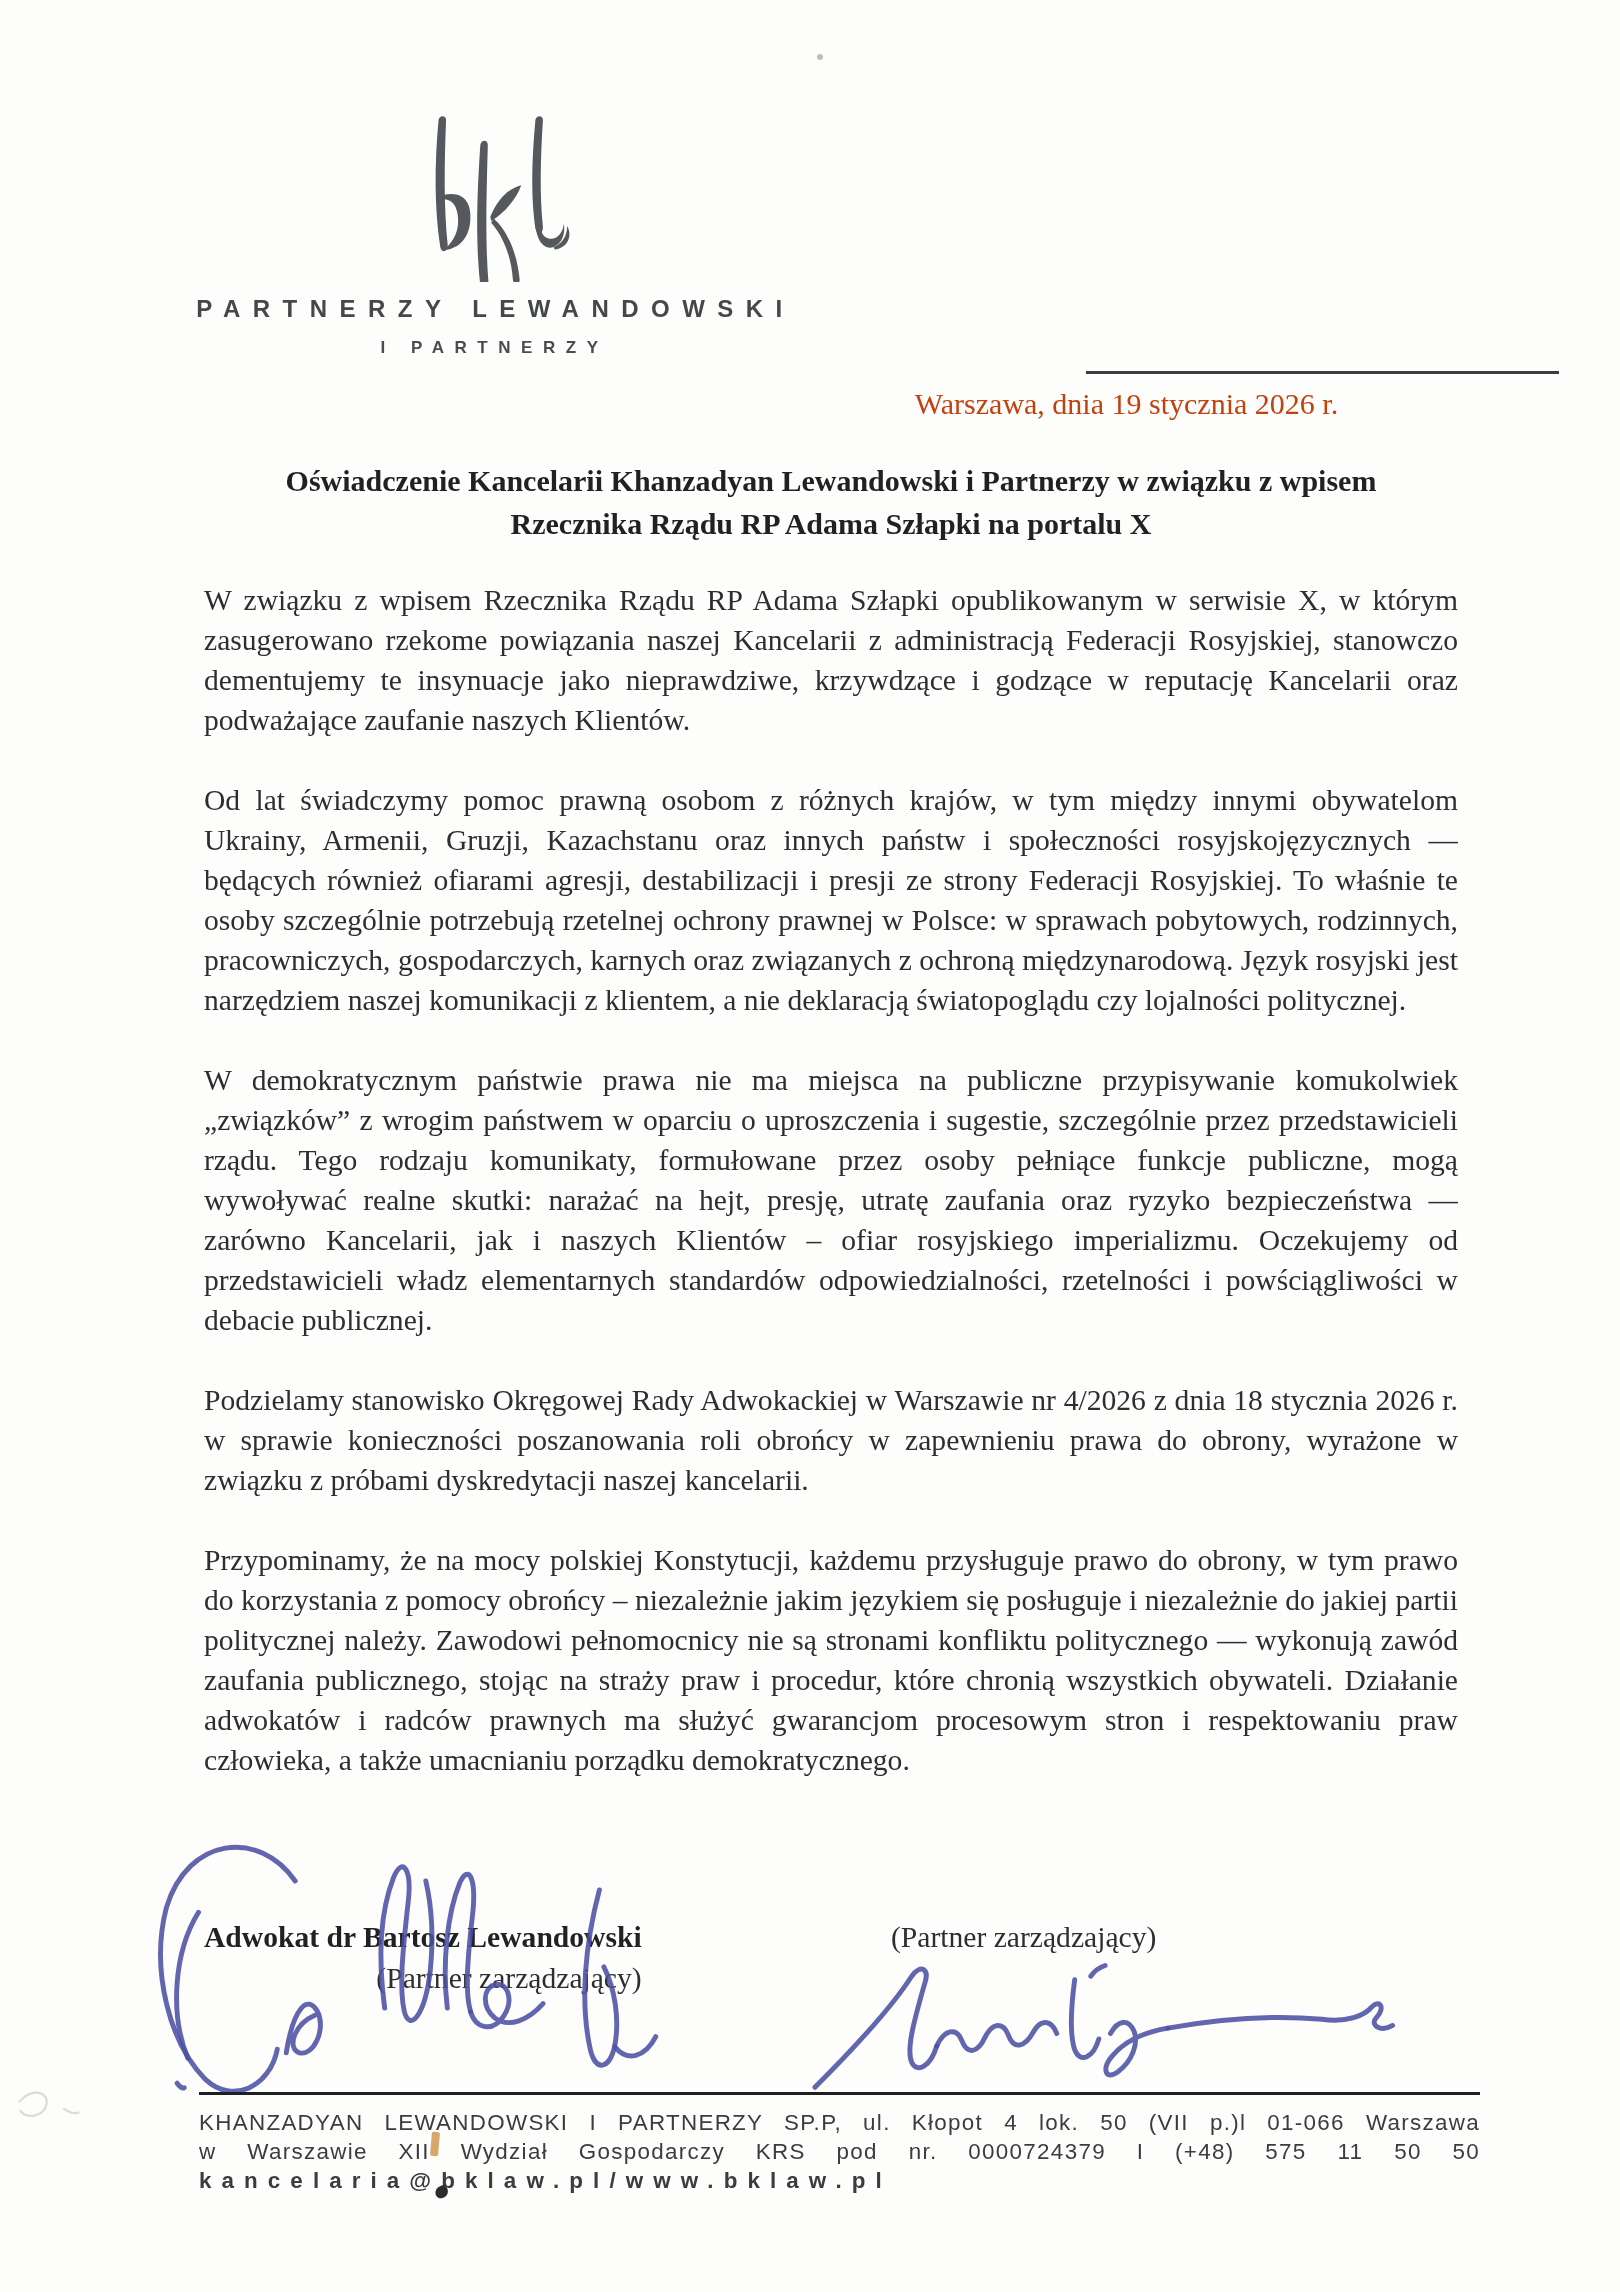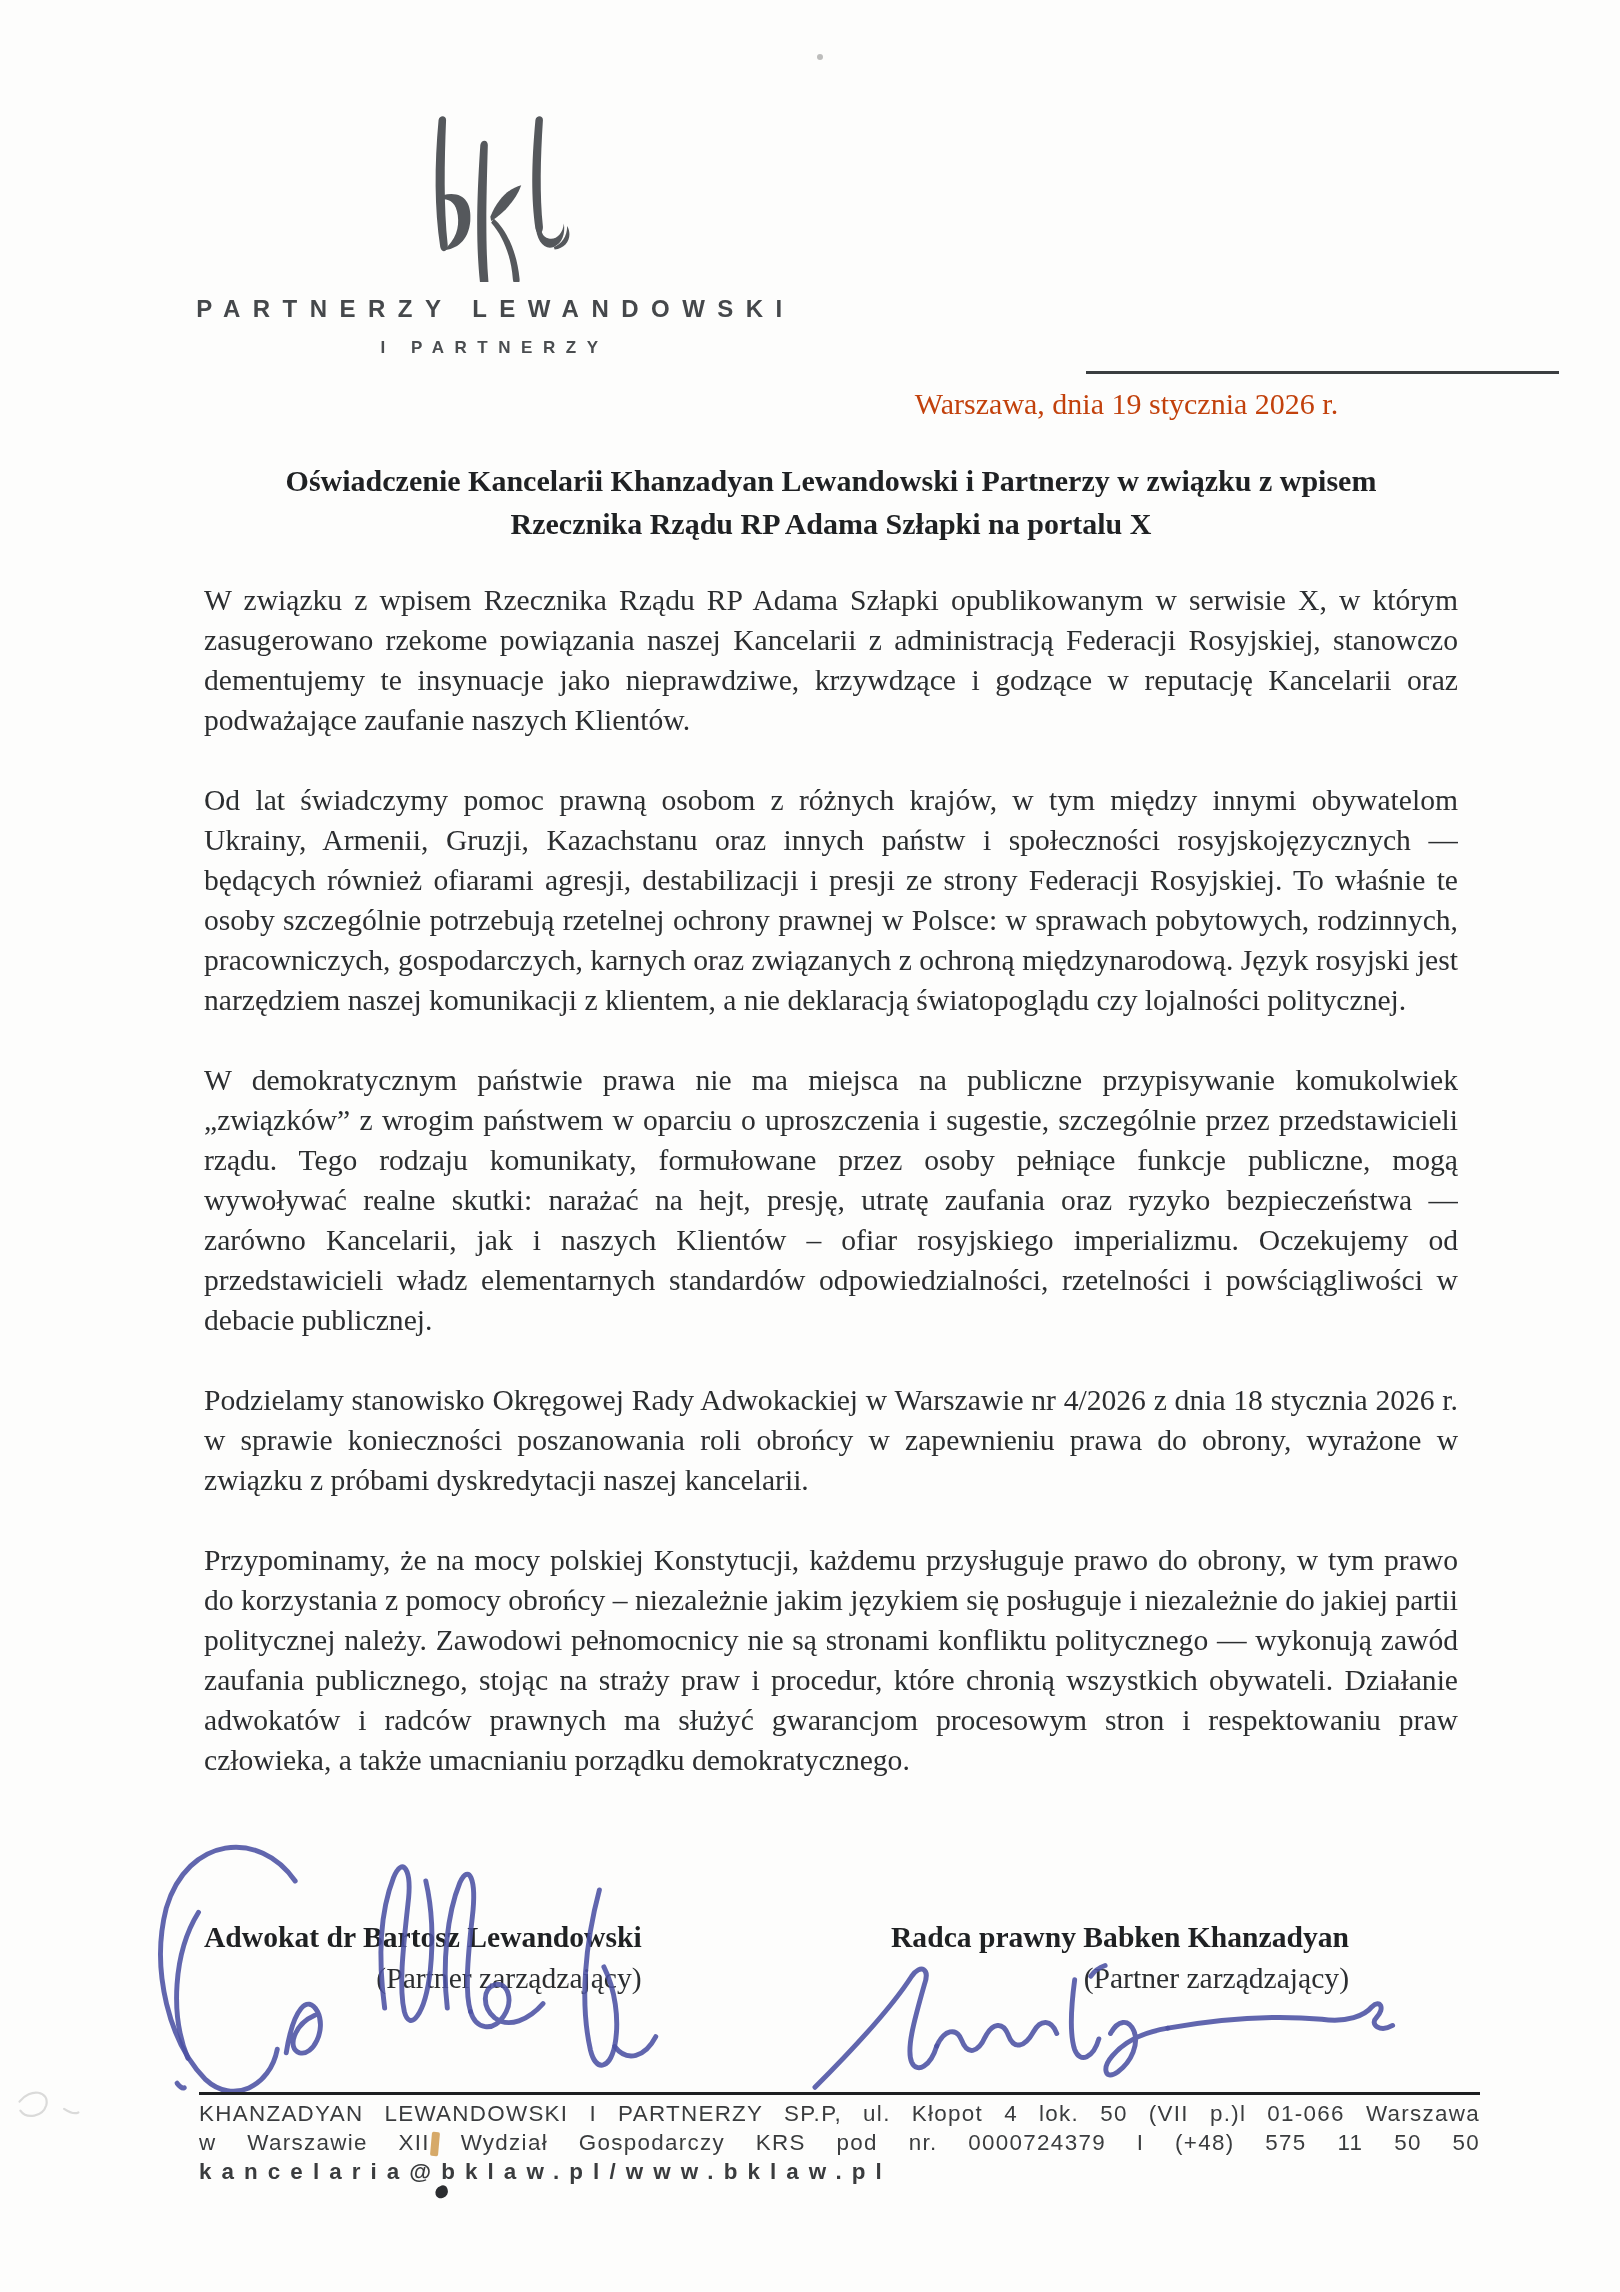--- a/index.html
+++ b/index.html
@@ -51,21 +51,21 @@
   .sig-col.right{left:687px;}
   .sig-name{font-size:29.6px;font-weight:700;color:#1f2123;line-height:41px;margin:0;}
   .sig-role{font-size:29.6px;color:#2c2e30;line-height:41px;margin:0;text-align:right;}
   .sig-ink{position:absolute;pointer-events:none;}
   .sig-ink path{fill:none;stroke:#4b51a3;stroke-width:5.5;stroke-linecap:round;opacity:0.88;}
   .sig-ink-left{left:152px;top:1827px;}
   .sig-ink-right{left:806px;top:1960px;}
   
   .footer{
     position:absolute;left:199px;top:2092px;width:1281px;
-    border-top:3.6px solid #1d1f21;padding-top:4px;
+    border-top:3.6px solid #1d1f21;padding-top:13px;
     font-family:"Liberation Sans", sans-serif;color:#3a3c3e;
   }
   .footer-line{
     font-size:22.4px;line-height:29px;letter-spacing:1.3px;
     text-align:justify;text-align-last:justify;white-space:normal;
   }
   .footer-line.email{
     text-align:left;text-align-last:left;letter-spacing:0.45em;font-weight:bold;
   }
   
@@ -122,21 +122,20 @@
     <p>Podzielamy stanowisko Okręgowej Rady Adwokackiej w Warszawie nr 4/2026 z dnia 18 stycznia 2026 r. w sprawie konieczności poszanowania roli obrońcy w zapewnieniu prawa do obrony, wyrażone w związku z próbami dyskredytacji naszej kancelarii.</p>
     <p>Przypominamy, że na mocy polskiej Konstytucji, każdemu przysługuje prawo do obrony, w tym prawo do korzystania z pomocy obrońcy – niezależnie jakim językiem się posługuje i niezależnie do jakiej partii politycznej należy. Zawodowi pełnomocnicy nie są stronami konfliktu politycznego — wykonują zawód zaufania publicznego, stojąc na straży praw i procedur, które chronią wszystkich obywateli. Działanie adwokatów i radców prawnych ma służyć gwarancjom procesowym stron i respektowaniu praw człowieka, a także umacnianiu porządku demokratycznego.</p>
   </div>
 
   <div class="sig-row">
     <div class="sig-col left">
       <p class="sig-name">Adwokat dr Bartosz Lewandowski</p>
       <p class="sig-role">(Partner zarządzający)</p>
     </div>
     <div class="sig-col right">
-      <p class="sig-name">Radca prawny Babken Khanzadyan</p>
       <p class="sig-role">(Partner zarządzający)</p>
     </div>
   </div>
 
   <svg class="sig-ink sig-ink-left" width="519" height="278" viewBox="0 0 580 310" xmlns="http://www.w3.org/2000/svg">
     <path d="M160 60 C120 2 40 10 16 90 C-2 160 20 242 60 282 C90 310 132 290 140 248"></path>
     <path d="M52 95 C24 140 20 210 40 258"></path>
     <path d="M150 252 C158 202 174 186 185 206 C195 226 180 256 165 252 C150 247 159 220 182 210"></path>
     <path d="M260 202 C252 142 256 92 270 56 C280 32 291 46 286 86 C280 140 276 180 282 206 C288 229 305 211 311 160 C315 120 312 86 306 60"></path>
     <path d="M330 202 C324 152 330 96 344 62 C354 40 363 57 358 100 C352 152 350 186 356 206"></path>

